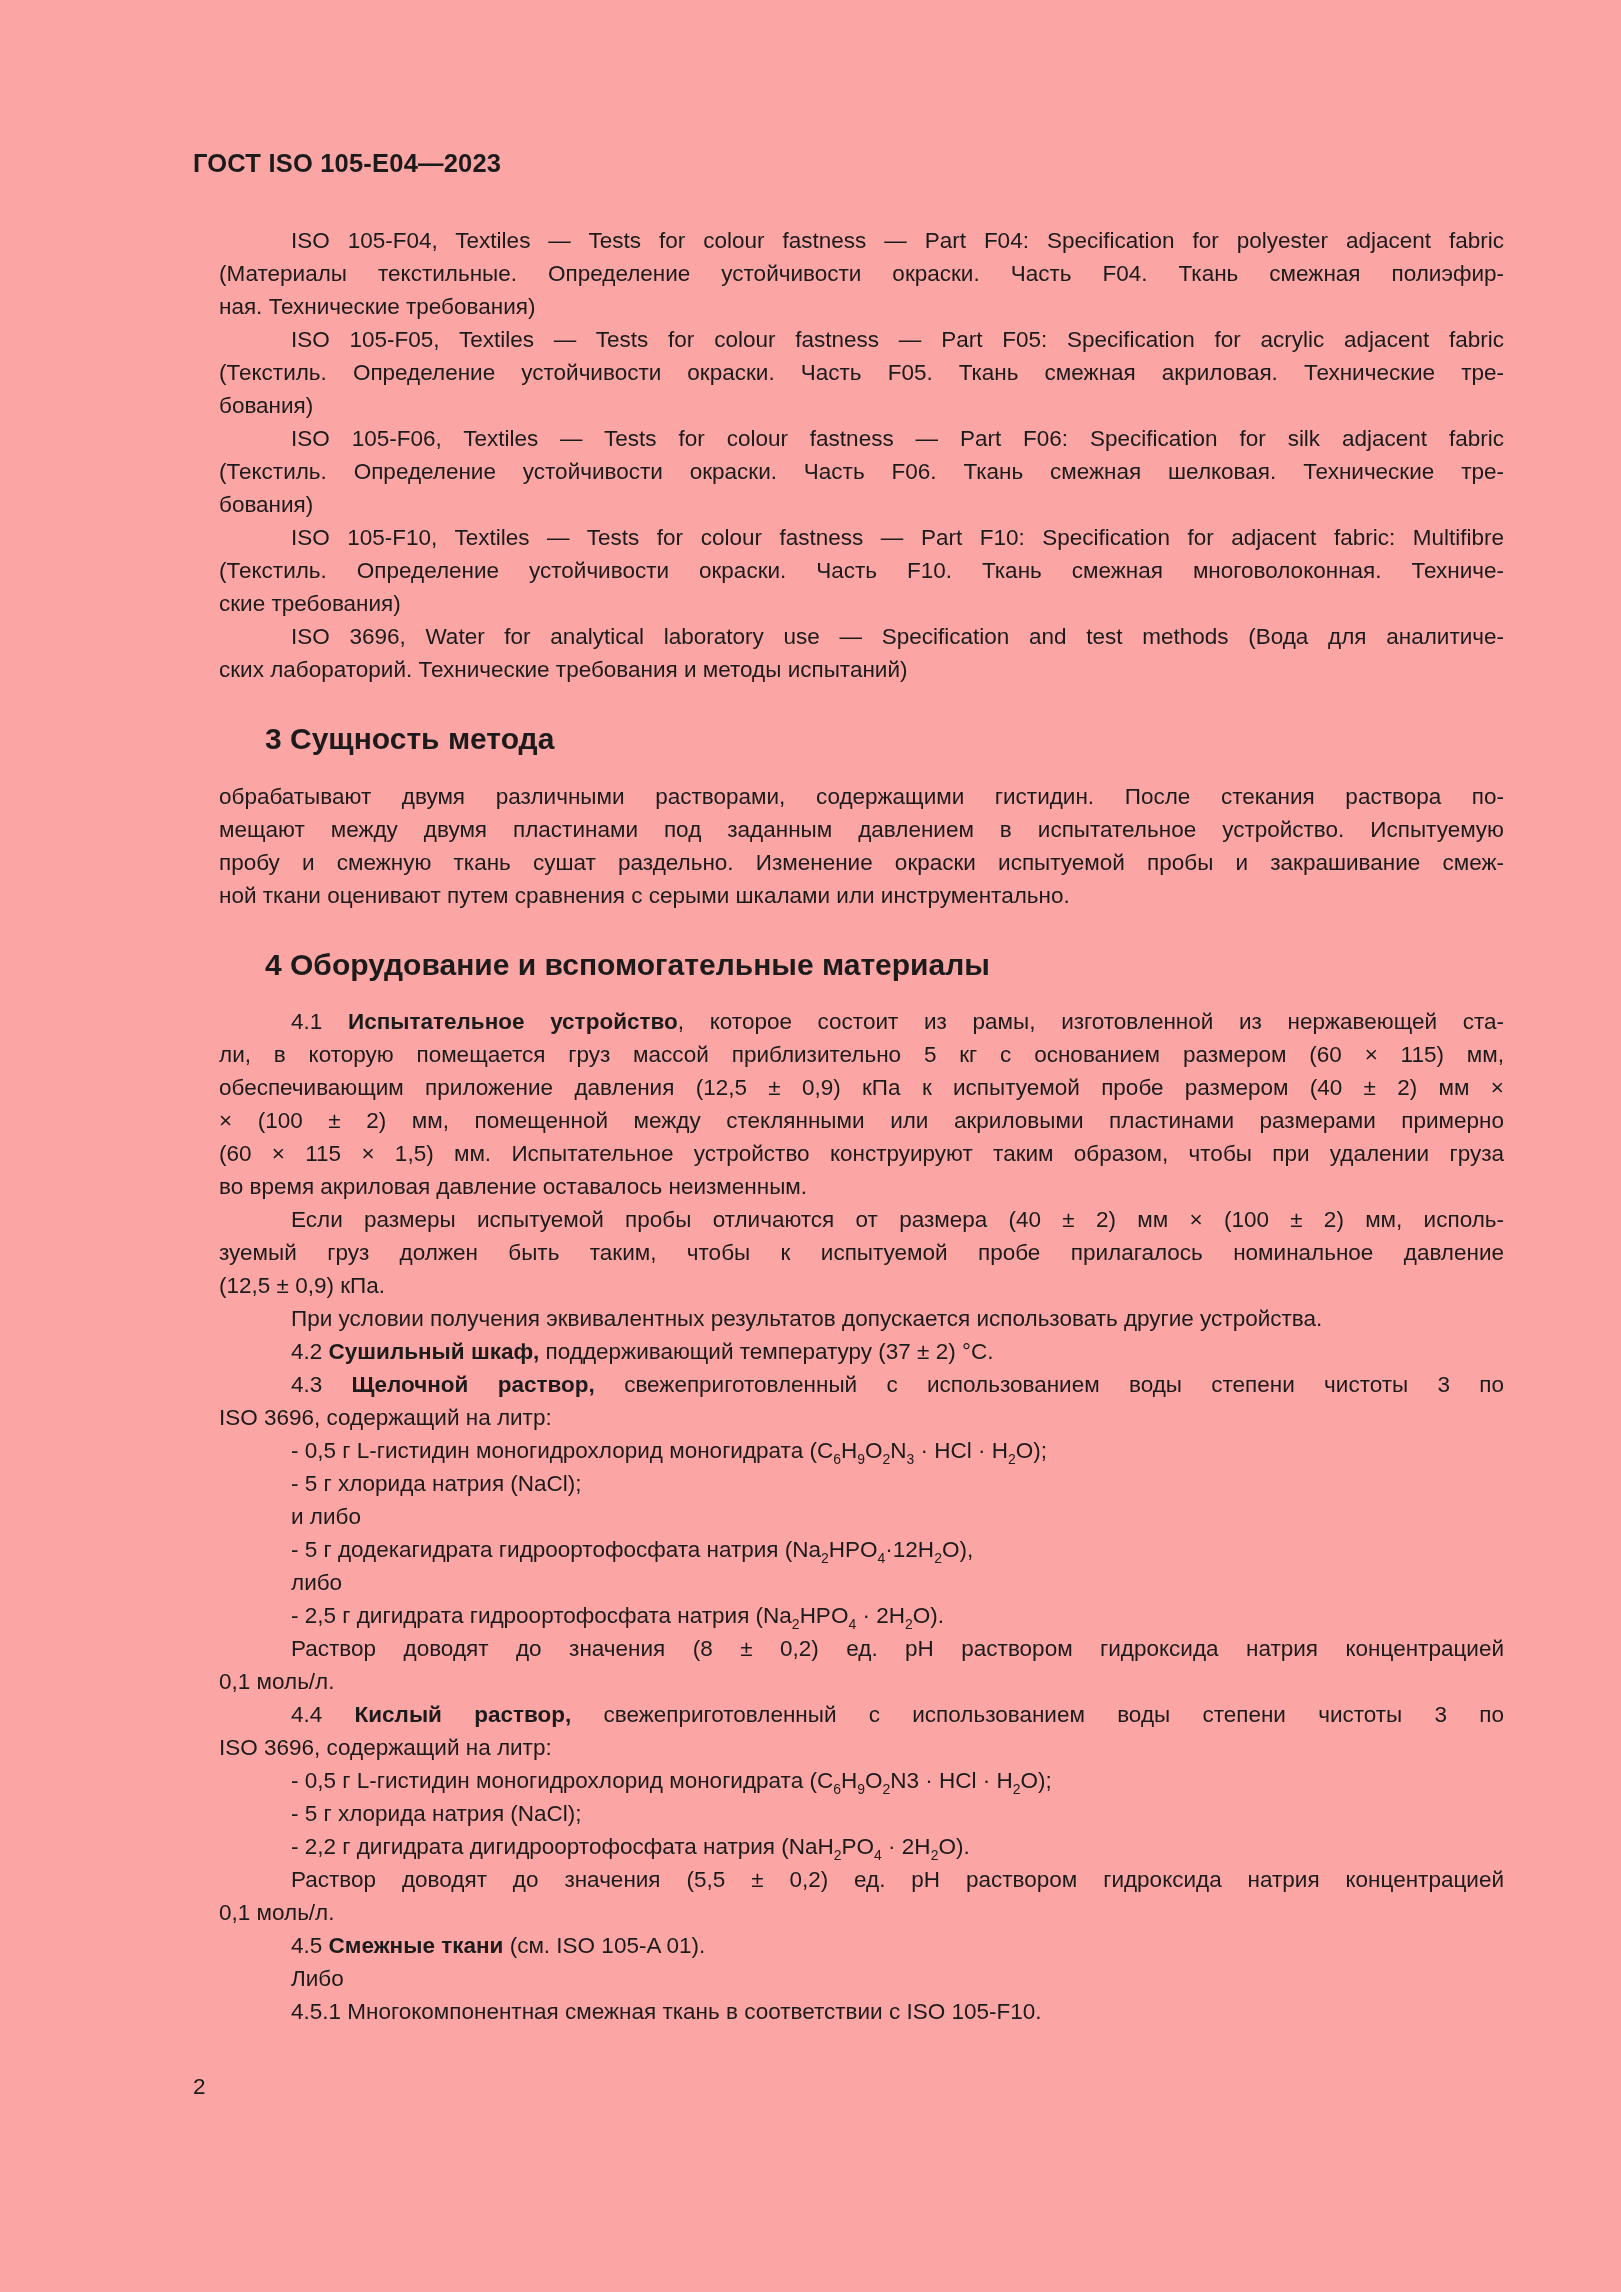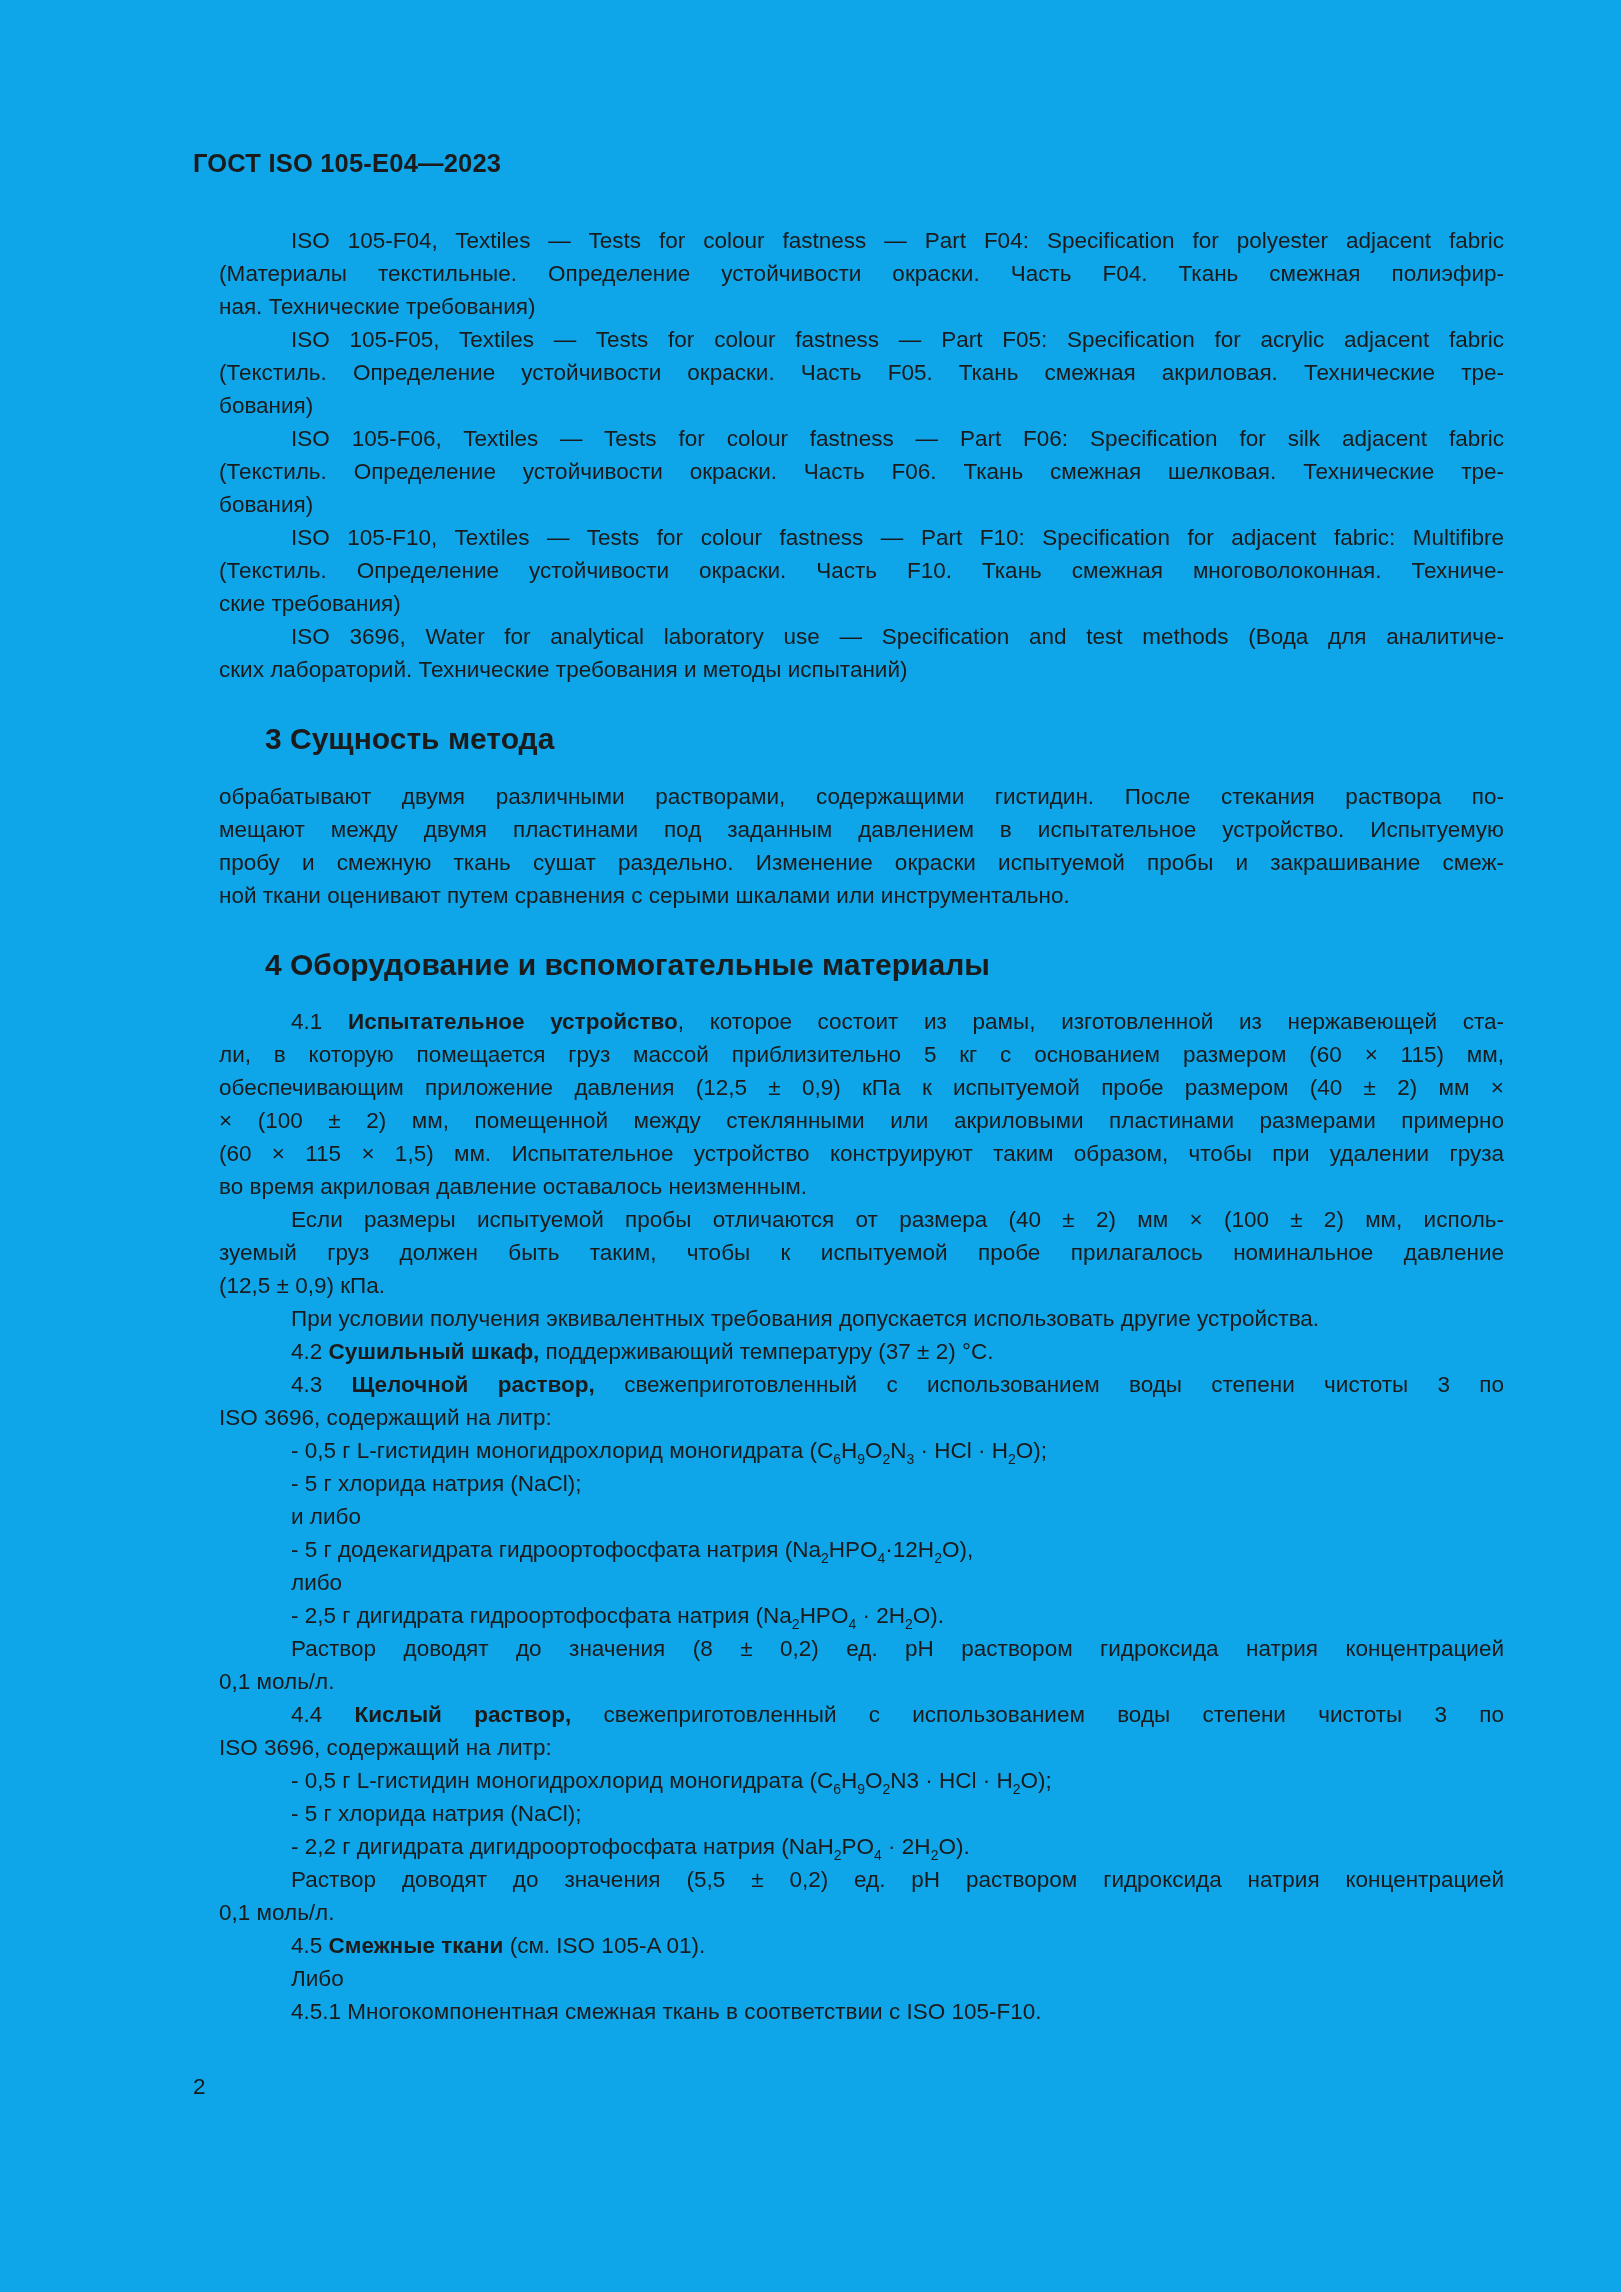--- a/index.html
+++ b/index.html
@@ -1,20 +1,20 @@
 <!DOCTYPE html>
 <html><head>
 <meta charset="utf-8">
 <style>
   html, body { margin: 0; padding: 0; background: #e8e8e8; }
   .page {
     position: relative;
     width: 1621px;
     height: 2293px;
-    background: #0ea5e9;
+    background: #fca5a5;
     font-family: "Liberation Sans", sans-serif;
     color: #1b1b1b;
     overflow: hidden;
   }
   .running-header {
     position: absolute;
     top: 147px;
     left: 193px;
     font-size: 25.5px;
     font-weight: bold;
@@ -96,21 +96,21 @@
         <div class="line just">× (100 ± 2) мм, помещенной между стеклянными или акриловыми пластинами размерами примерно</div>
         <div class="line just">(60 ×  115 ×  1,5) мм. Испытательное устройство конструируют таким образом, чтобы при удалении груза</div>
         <div class="line">во время акриловая давление оставалось неизменным.</div>
       </div>
       <div class="para">
         <div class="line first just">Если размеры испытуемой пробы отличаются от размера (40 ± 2) мм ×  (100 ± 2) мм, исполь-</div>
         <div class="line just">зуемый груз должен быть таким, чтобы к испытуемой пробе прилагалось номинальное давление</div>
         <div class="line">(12,5 ± 0,9) кПа.</div>
       </div>
       <div class="para">
-        <div class="line first">При условии получения эквивалентных требования допускается использовать другие устройства.</div>
+        <div class="line first">При условии получения эквивалентных результатов допускается использовать другие устройства.</div>
       </div>
       <div class="para">
         <div class="line first">4.2 <b>Сушильный шкаф,</b> поддерживающий температуру (37 ± 2) °С.</div>
       </div>
       <div class="para">
         <div class="line first just">4.3 <b>Щелочной раствор,</b> свежеприготовленный с использованием воды степени чистоты 3 по</div>
         <div class="line">ISO 3696, содержащий на литр:</div>
       </div>
       <div class="para">
         <div class="line first">- 0,5 г L-гистидин моногидрохлорид моногидрата (C<sub>6</sub>H<sub>9</sub>O<sub>2</sub>N<sub>3</sub> · HCl · H<sub>2</sub>O);</div>

